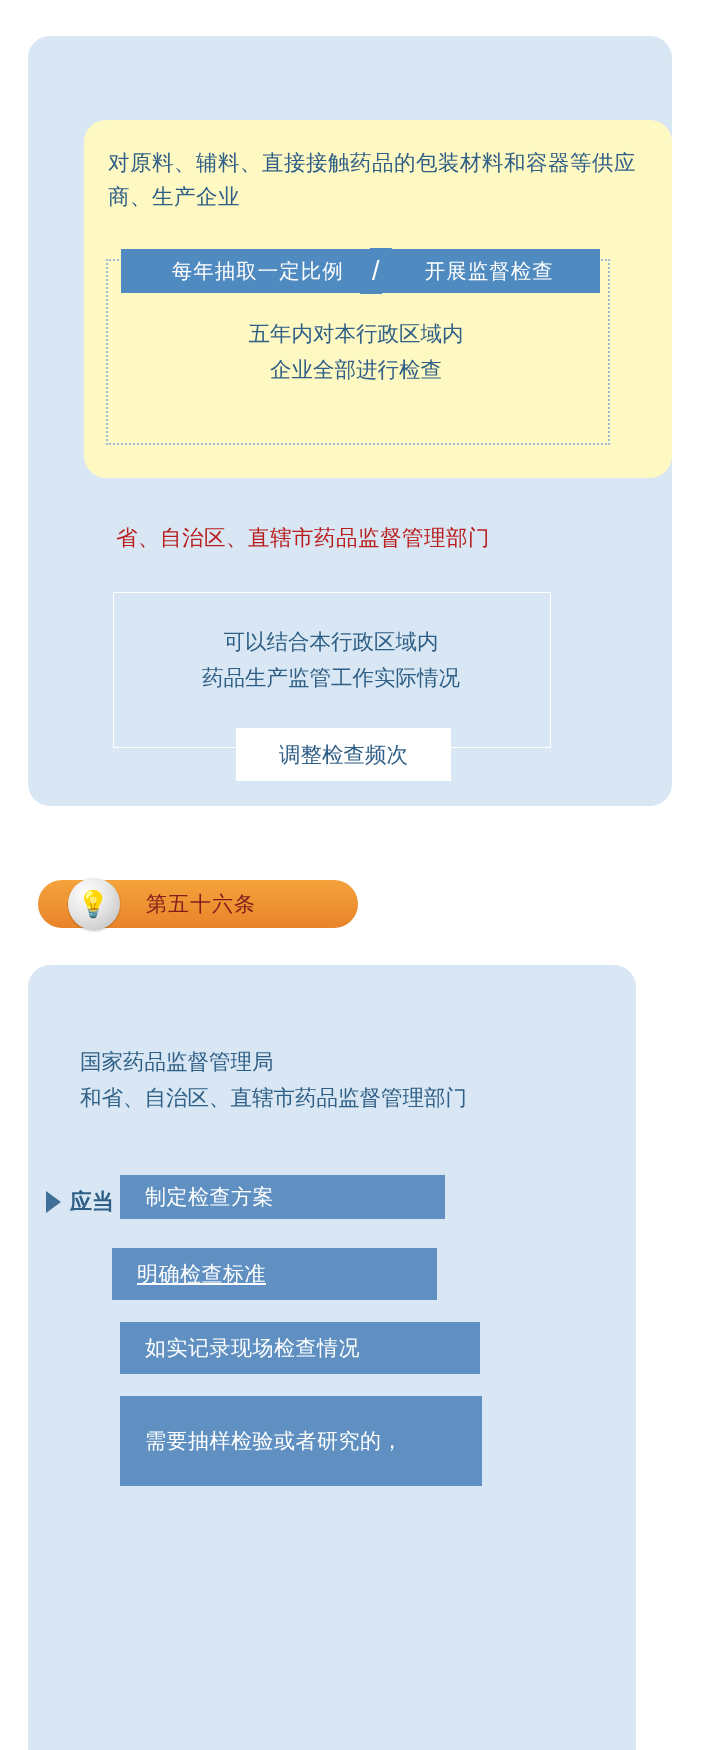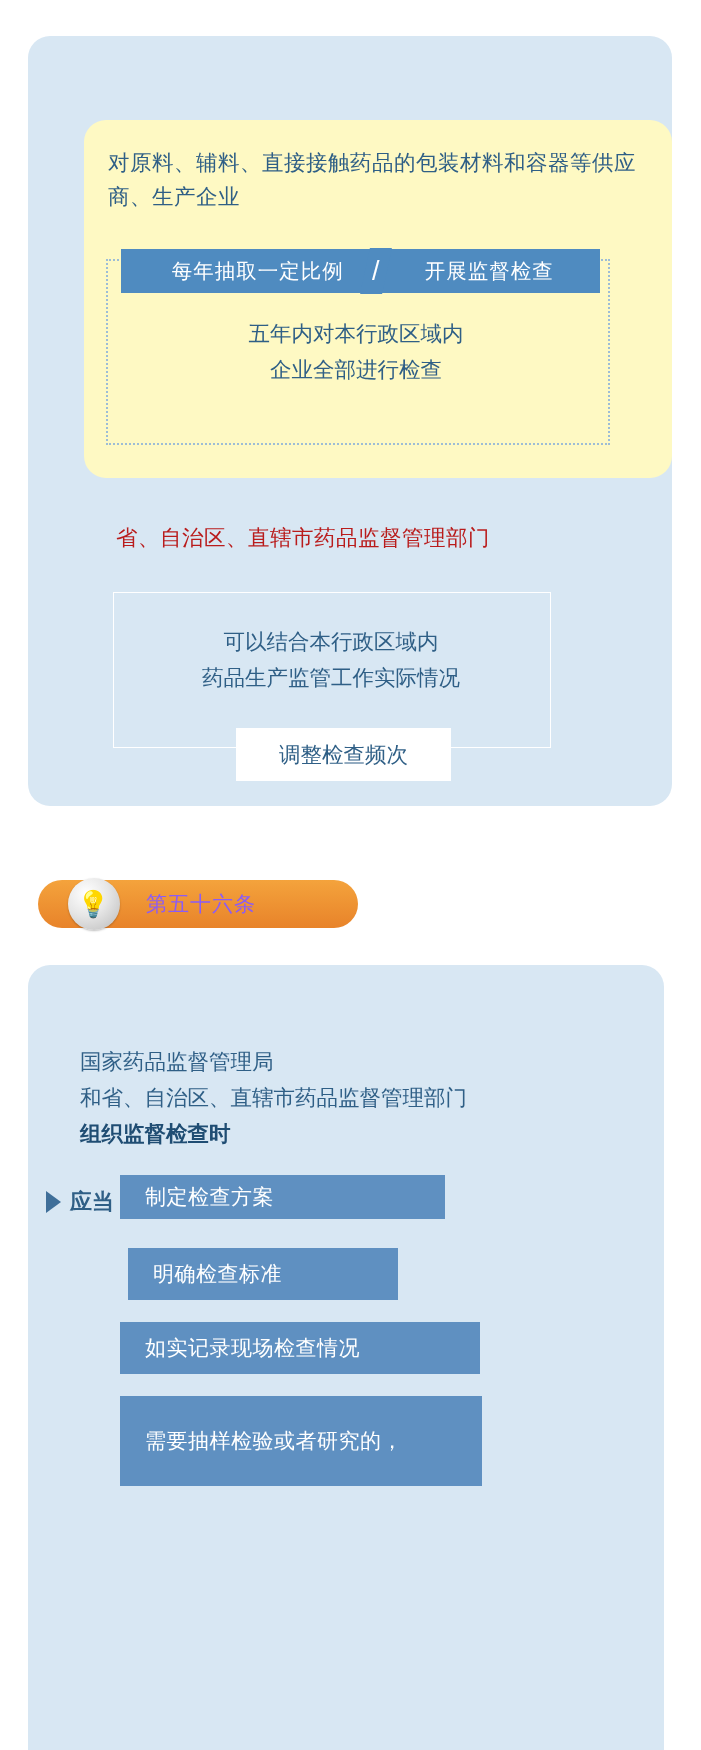--- a/index.html
+++ b/index.html
@@ -185,21 +185,21 @@
     background: linear-gradient(180deg, #f4a33c 0%, #e8832a 100%);
   }
   .pill-label {
     position: absolute;
     left: 108px;
     top: 0;
     height: 48px;
     display: flex;
     align-items: center;
     font-size: 21px;
-    color: #8b5cf6;
+    color: #7f1d1d;
     letter-spacing: 1px;
   }
   .bulb-circle {
     position: absolute;
     left: 30px;
     top: -2px;
     width: 52px;
     height: 52px;
     border-radius: 50%;
     background: radial-gradient(circle at 35% 30%, #ffffff 0%, #e6e6e6 45%, #b9b9b9 100%);
@@ -216,21 +216,20 @@
 
   
   .panel-two {
     position: absolute;
     left: 28px;
     top: 965px;
     width: 608px;
     height: 785px;
     background: #d8e7f3;
     border-radius: 22px 22px 0 0;
-    padding-left: 28px;
   }
   .p2-lead {
     position: absolute;
     left: 52px;
     top: 79px;
     width: 560px;
     font-size: 21.5px;
     line-height: 36px;
     color: #2f5f86;
   }
@@ -266,21 +265,21 @@
     color: #ffffff;
     font-size: 21px;
     line-height: 34px;
     display: flex;
     align-items: center;
     padding-left: 25px;
     box-sizing: border-box;
     letter-spacing: .5px;
   }
   .item-1 { left: 120px; top: 1175px; width: 325px; height: 44px; }
-  .item-2 { left: 128px; top: 1248px; width: 270px; height: 52px; }
+  .item-2 { left: 112px; top: 1248px; width: 325px; height: 52px; text-decoration: underline; }
   .item-3 { left: 120px; top: 1322px; width: 360px; height: 52px; }
   .item-4 {
     left: 120px; top: 1396px; width: 362px; height: 90px;
     align-items: center;
   }
   .item-4 .multi { display: block; }
 </style>
 </head>
 <body>
 
@@ -324,21 +323,20 @@
   <div class="bulb-circle">
     <span class="bulb-glyph">💡</span>
   </div>
   <div class="pill-label">第五十六条</div>
 </div>
 
 <div class="panel-two">
   <div class="p2-lead">
     <div>国家药品监督管理局</div>
     <div>和省、自治区、直辖市药品监督管理部门</div>
-    <div class="bold">组织监督检查时</div>
   </div>
 
   <div class="should-marker">
     <div class="tri"></div>
     <div class="should-text">应当</div>
   </div>
 </div>
 
 <div class="item-bar item-1">制定检查方案</div>
 <div class="item-bar item-2">明确检查标准</div>

